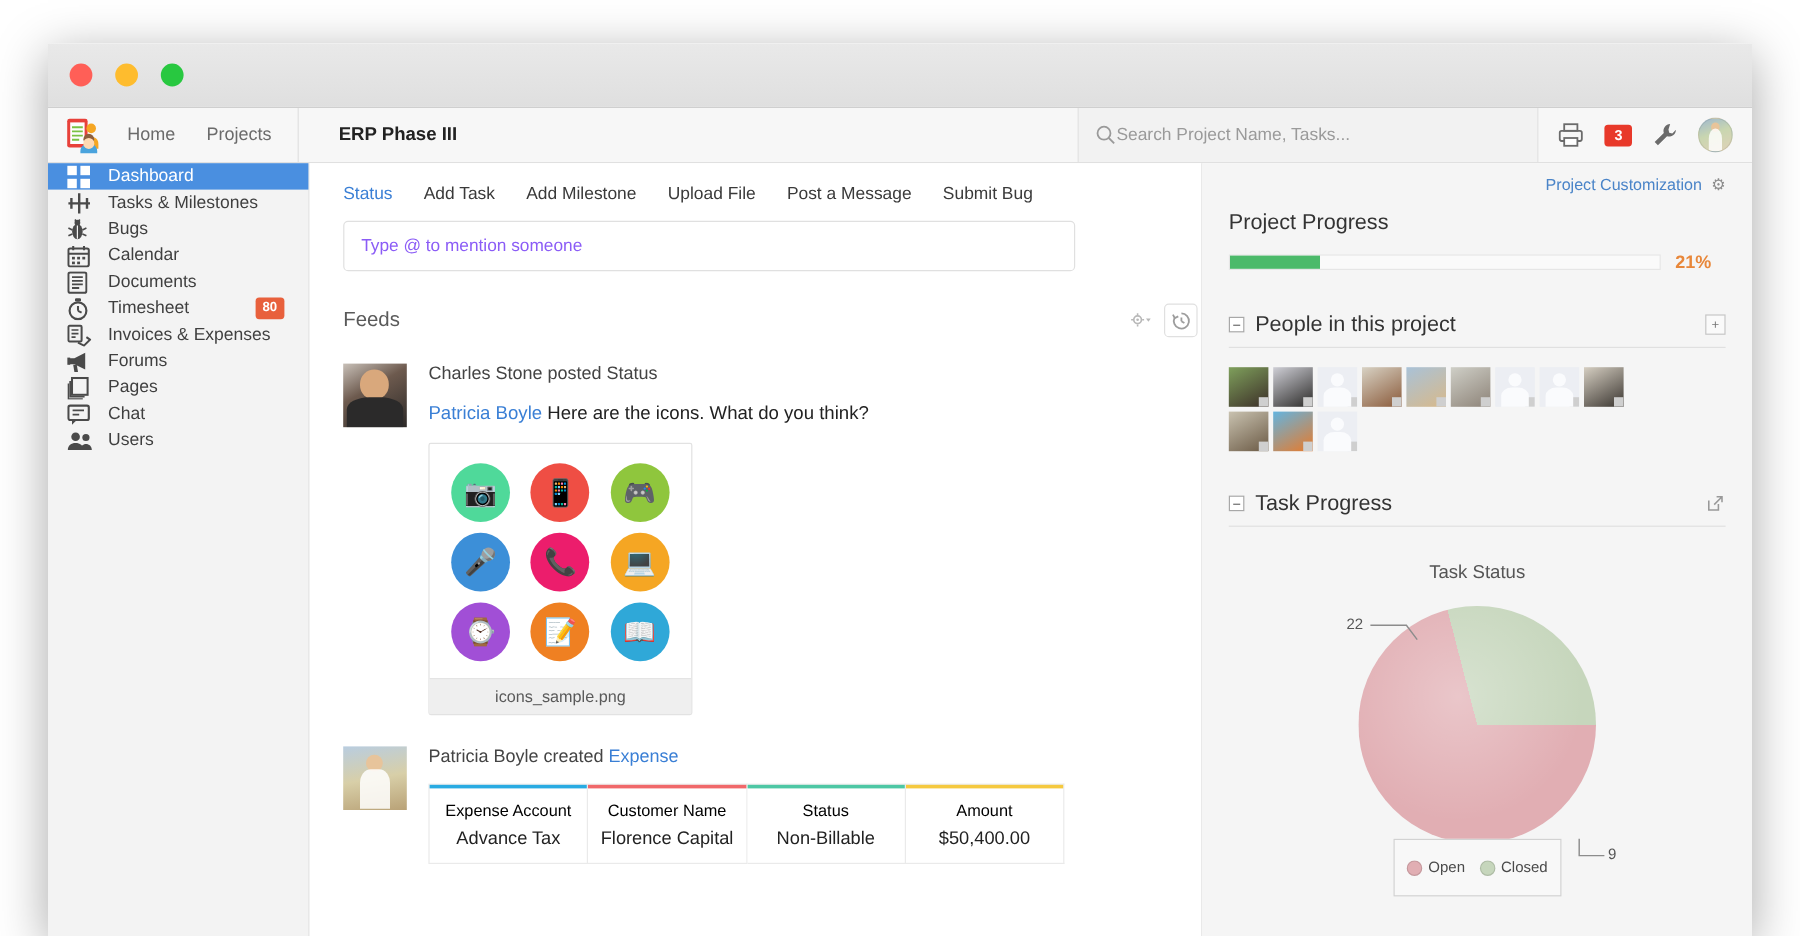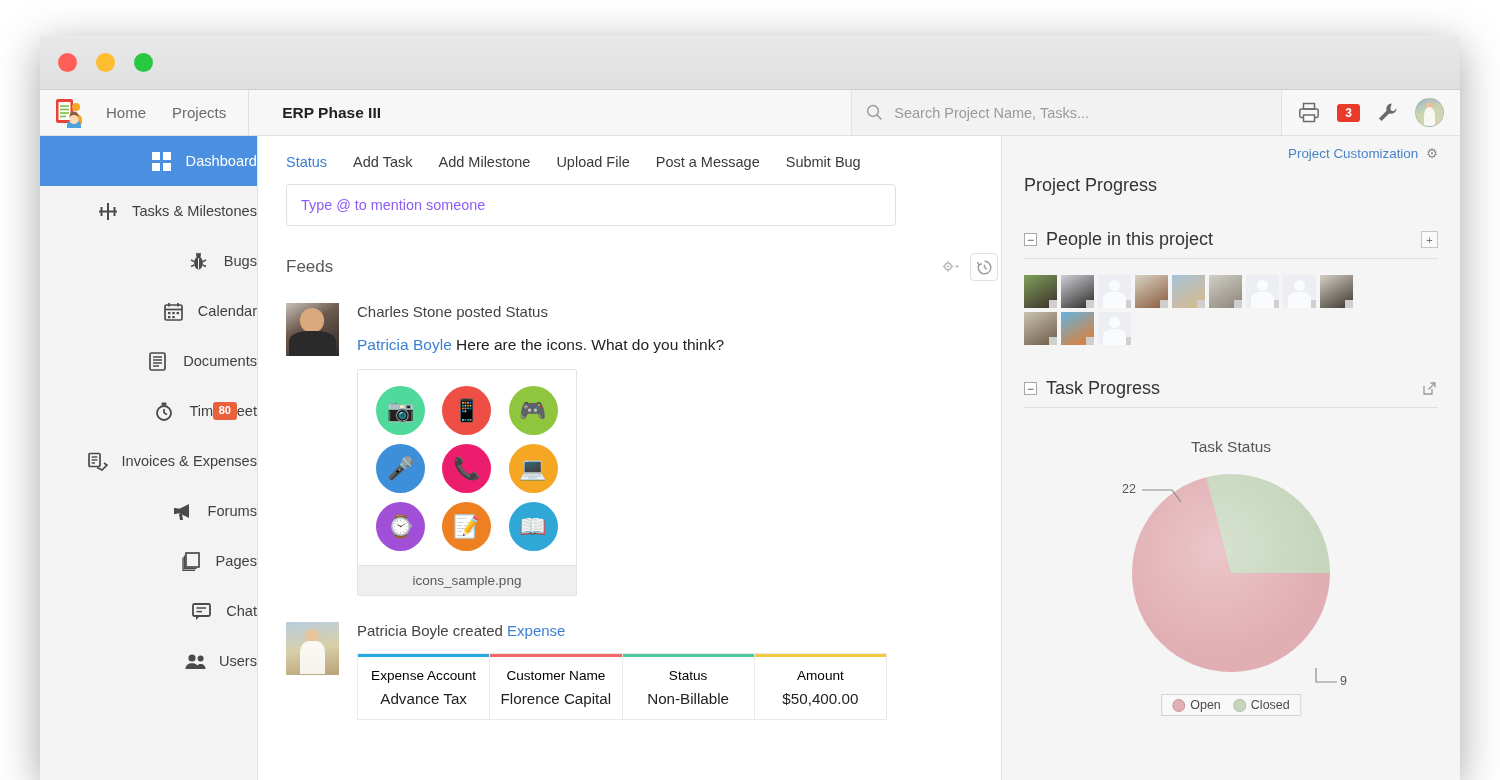--- a/index.html
+++ b/index.html
@@ -41,23 +41,23 @@
     width: 60px; display: flex; align-items: center; justify-content: center;
   }
   #topnav-links { display: flex; align-items: center; gap: 26px; padding-left: 6px;
     padding-right: 22px; border-right: 1px solid #e0e0e0; }
   #topnav-links a { color: #6b6b6b; font-size: 15px; text-decoration: none; }
   #project-title {
     display: flex; align-items: center; padding-left: 33px;
     font-size: 15.5px; font-weight: bold; color: #222; flex: 1;
   }
   #search-wrap {
-    width: 431px; display: flex; align-items: center;
+    width: 384px; display: flex; align-items: center;
     background: #f2f2f2; border-left: 1px solid #e3e3e3; border-right: 1px solid #e3e3e3;
-    padding: 0 14px; gap: 11px;
+    padding: 0 14px; 
   }
   #search-input {
     border: none; background: transparent; outline: none;
     font-size: 14.5px; color: #8a8a8a; width: 100%;
     font-family: "Liberation Sans", sans-serif;
   }
   #search-input::placeholder { color: #9a9a9a; }
   #topnav-actions { display: flex; align-items: center; gap: 17px; padding: 0 16px; }
   .notif-badge {
     background: #e8392a; color: #fff; font-size: 12px; font-weight: bold;
@@ -79,24 +79,23 @@
 
   
   #body-row { display: flex; height: calc(744px - 54px - 46px); }
 
   
   #sidebar {
     width: 218px; background: #f3f3f3; border-right: 1px solid #e2e2e2;
     padding-top: 0; flex-shrink: 0;
   }
   .side-item {
-    display: flex; align-items: center; height: 50px;
+    display: flex; align-items: center; height: 22px;
     padding-left: 16px; color: #3f3f3f; font-size: 14.6px; cursor: pointer;
     position: relative;
-    justify-content: flex-end;
   }
   .side-item .sic { width: 34px; display: flex; align-items: center; justify-content: flex-start; }
   .side-item.active { background: #4a8fe0; color: #fff; }
   .side-badge {
     position: absolute; right: 20px; background: #e8603c; color: #fff;
     font-size: 11px; font-weight: bold; border-radius: 3px; padding: 2px 6px; line-height:1.2;
   }
 
   
   #center {
@@ -200,21 +199,21 @@
   #chart-title { text-align:center; font-size: 15.5px; color:#555; margin-top: 30px; }
   #pie-wrap { position: relative; height: 250px; margin-top: 10px; }
   #pie {
     position: absolute; left: 50%; top: 8px; transform: translateX(-50%);
     width: 198px; height: 198px; border-radius: 50%;
   }
   .pie-lbl { position: absolute; font-size: 12.5px; color: #555; }
   #legend {
     position: absolute; left: 50%; transform: translateX(-50%); bottom: 0;
     border: 1px solid #d2d2d2; background: #f8f8f8; display: flex; gap: 12px;
-    padding: 3px 10px; font-size: 12.5px; color: #4a4a4a; align-items: center;
+    padding: 16px 10px; font-size: 12.5px; color: #4a4a4a; align-items: center;
   }
   .leg-dot { width: 13px; height: 13px; border-radius: 50%; display:inline-block; margin-right:5px;
     vertical-align: middle; border: 1px solid rgba(0,0,0,.12); }
   .leg-item { display: flex; align-items: center; }
   svg { display: block; }
 </style>
 </head>
 <body>
 
 <div id="app-window">
@@ -537,20 +536,26 @@
     </div>
 
     <div id="right">
 
       <div id="proj-custom">
         <span>Project Customization</span>
         <span class="gi">⚙</span>
       </div>
 
       <div id="pp-title">Project Progress</div>
+      <div id="pp-bar-row">
+        <div id="pp-bar">
+          <div id="pp-fill" style="width: 21%; background: rgb(76, 186, 106);"></div>
+        </div>
+        <div id="pp-pct" style="color: rgb(232, 135, 58);">21%</div>
+      </div>
 
       <div class="panel-head">
         <span class="collapse-box">−</span>
         <span class="ph-title">People in this project</span>
         <span class="ph-btn">+</span>
       </div>
 
       <div id="people-grid">
         <span class="pav" style="background:linear-gradient(150deg,#7fa05c,#3c2f28)">
             <span class="corner"></span>

